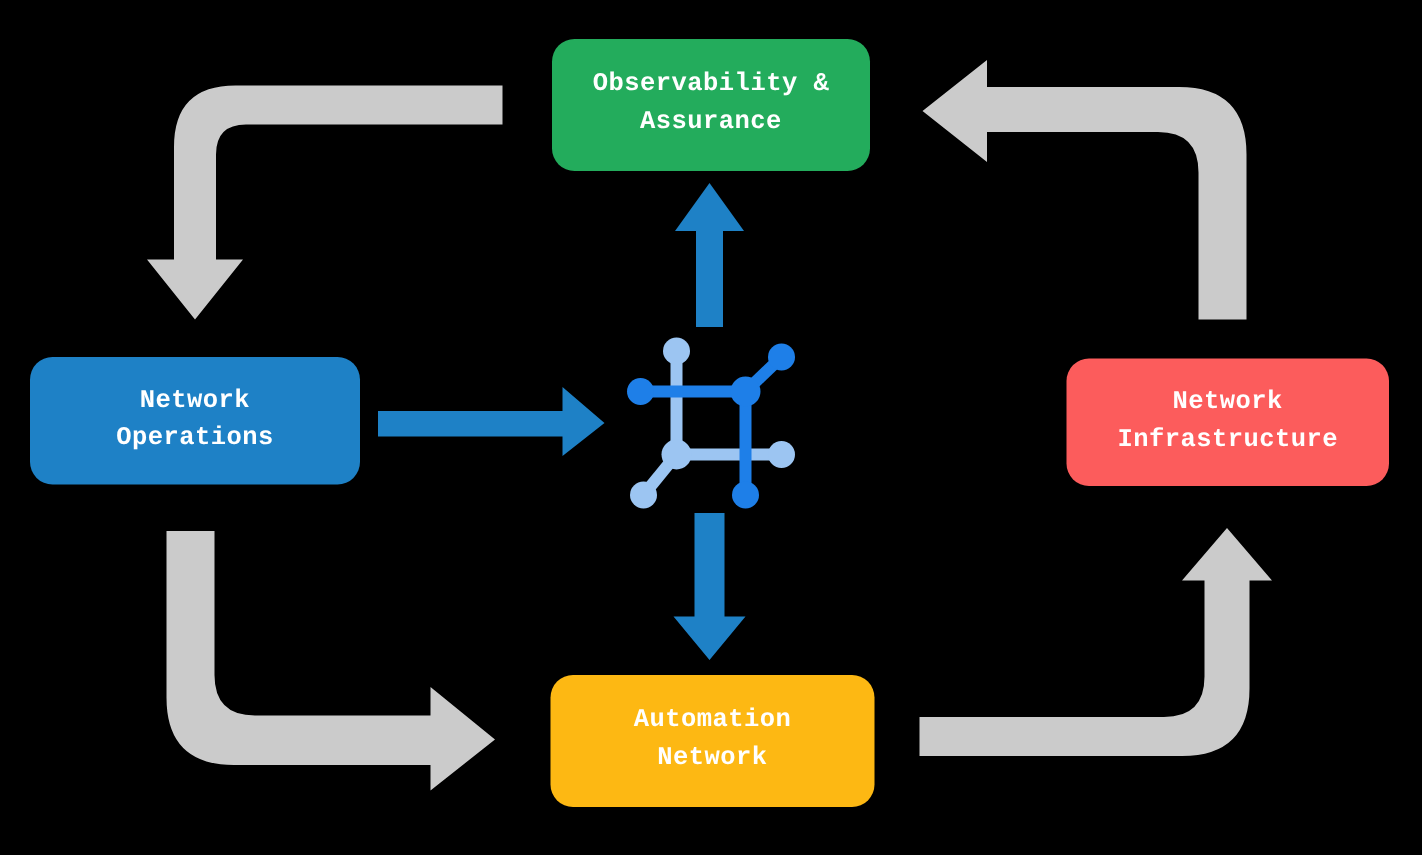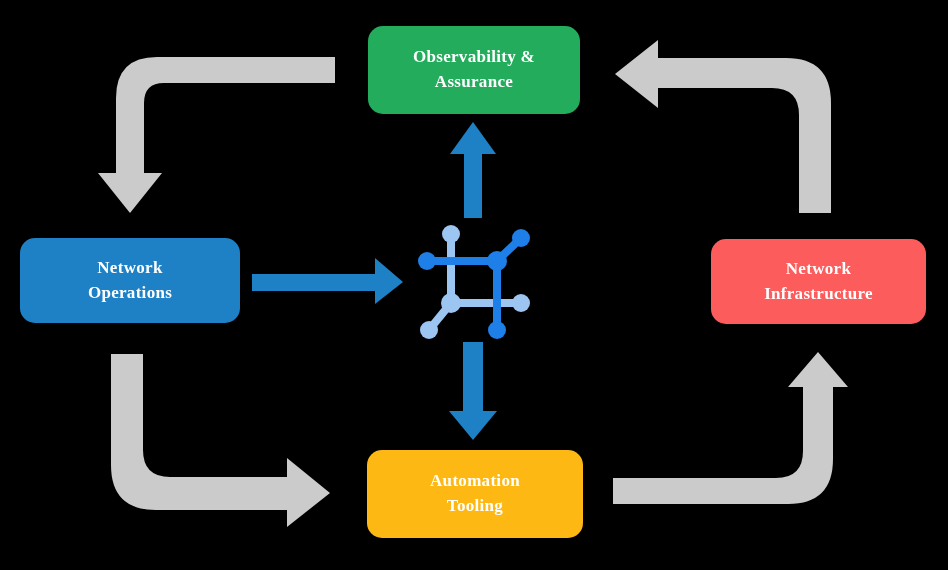--- a/index.html
+++ b/index.html
@@ -1,18 +1,18 @@
 <!DOCTYPE html>
 <html><head>
 <meta charset="utf-8">
 <style>
   html,body{margin:0;padding:0;background:#000;}
   .canvas{
     position:relative;width:948px;height:570px;background:#000;overflow:hidden;
-    font-family:Liberation Serif, serif;
+    font-family:Liberation Mono, monospace;
   }
   .node{
     position:absolute;border-radius:15px;display:flex;align-items:center;justify-content:center;
     color:#fff;font-size:17px;font-weight:600;text-align:center;line-height:1.45;
     letter-spacing:.3px;white-space:pre-line;
   }
   .node-green{left:368px;top:26px;width:212px;height:88px;background:#23AC5C;}
   .node-blue{left:20px;top:238px;width:220px;height:85px;background:#1E81C6;}
   .node-red{left:711px;top:239px;width:215px;height:85px;background:#FC5C5C;}
   .node-yellow{left:367px;top:450px;width:216px;height:88px;background:#FDB813;}
@@ -87,16 +87,16 @@
   <div class="node node-blue">
     <span>Network
 Operations</span>
   </div>
   <div class="node node-red">
     <span>Network
 Infrastructure</span>
   </div>
   <div class="node node-yellow">
     <span>Automation
-Tooling</span>
+Network</span>
   </div>
 
 </div>
 
 </body></html>

